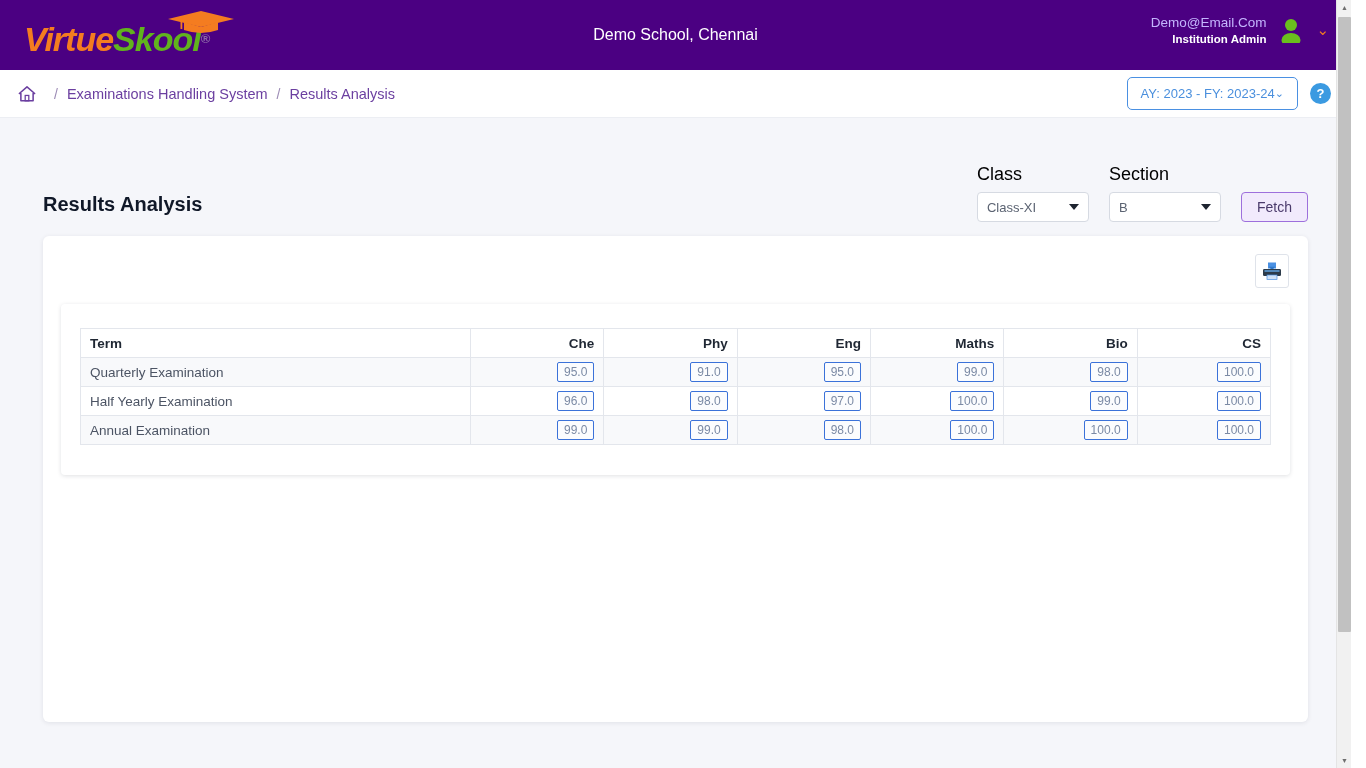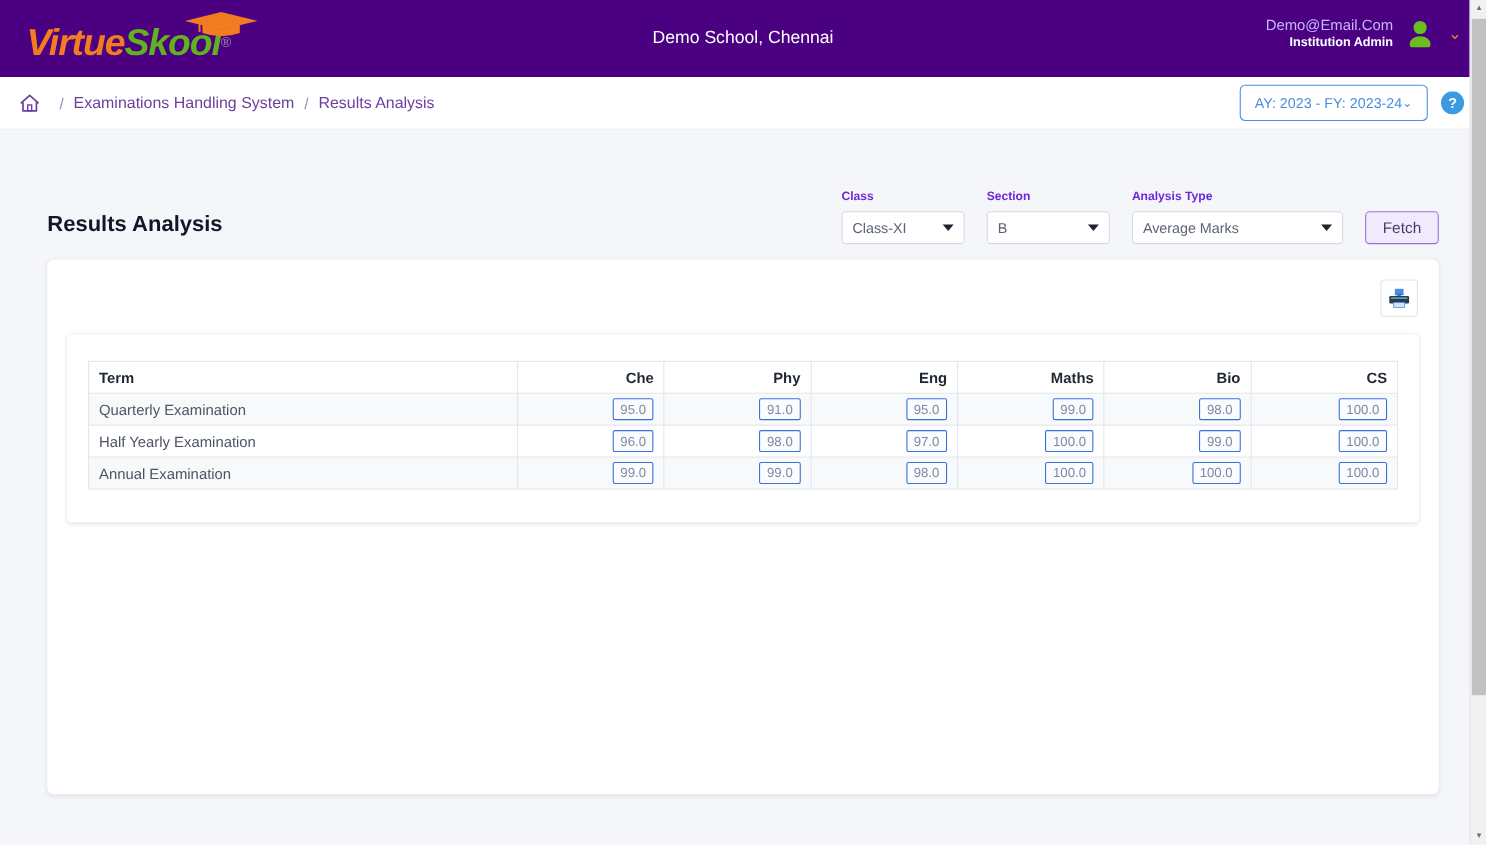--- a/index.html
+++ b/index.html
@@ -128,24 +128,23 @@
     flex: 0 0 auto;
   }
   .filters {
     margin-left: auto;
     display: flex;
     align-items: flex-end;
     gap: 20px;
   }
   .field { display: flex; flex-direction: column; }
   .field-label {
-    font-size: 11px;
-    color: #6d28d9;
+    font-size: 18px;
+    color: #000000;
     margin-bottom: 7px;
-    font-weight: bold;
   }
   .select-box {
     width: 112px;
     height: 30px;
     border: 1px solid #d6dae2;
     border-radius: 4px;
     background: #fff;
     display: flex;
     align-items: center;
     padding: 0 9px;
@@ -344,27 +343,20 @@
         </div>
 
         <div class="field">
           <span class="field-label">Section</span>
           <div class="select-box">
             <span>B</span>
             <span class="caret"></span>
           </div>
         </div>
 
-        <div class="field">
-          <span class="field-label">Analysis Type</span>
-          <div class="select-box w-wide">
-            <span>Average Marks</span>
-            <span class="caret"></span>
-          </div>
-        </div>
 
         <button class="fetch-btn">Fetch</button>
       </div>
     </div>
 
     <div class="outer-card">
 
       <div class="print-row">
         <div class="print-btn">
           <svg class="printer-icon" viewBox="0 0 20 18">

